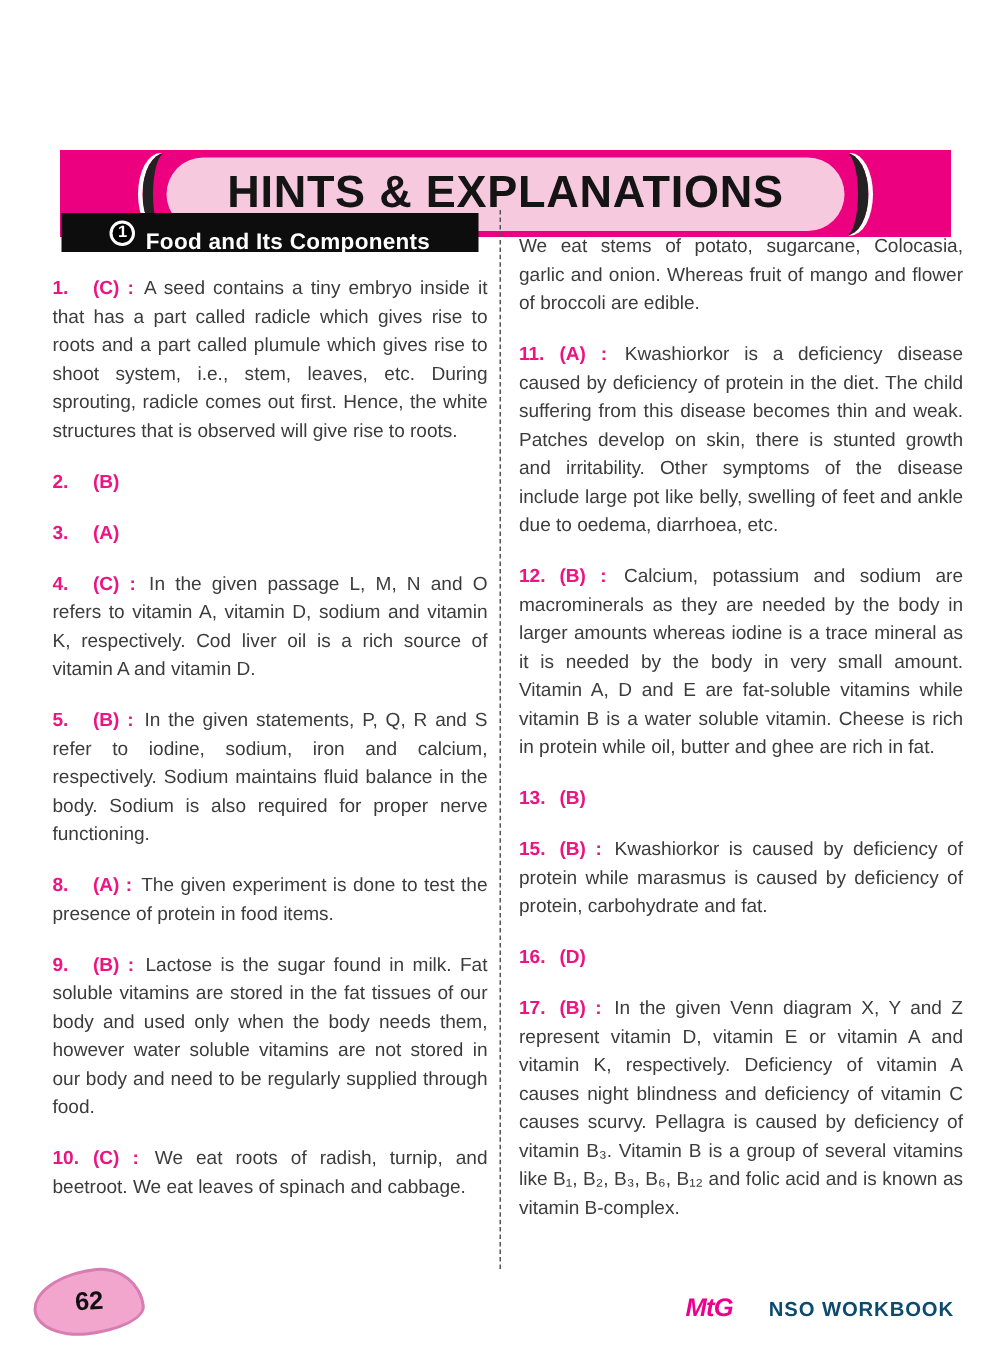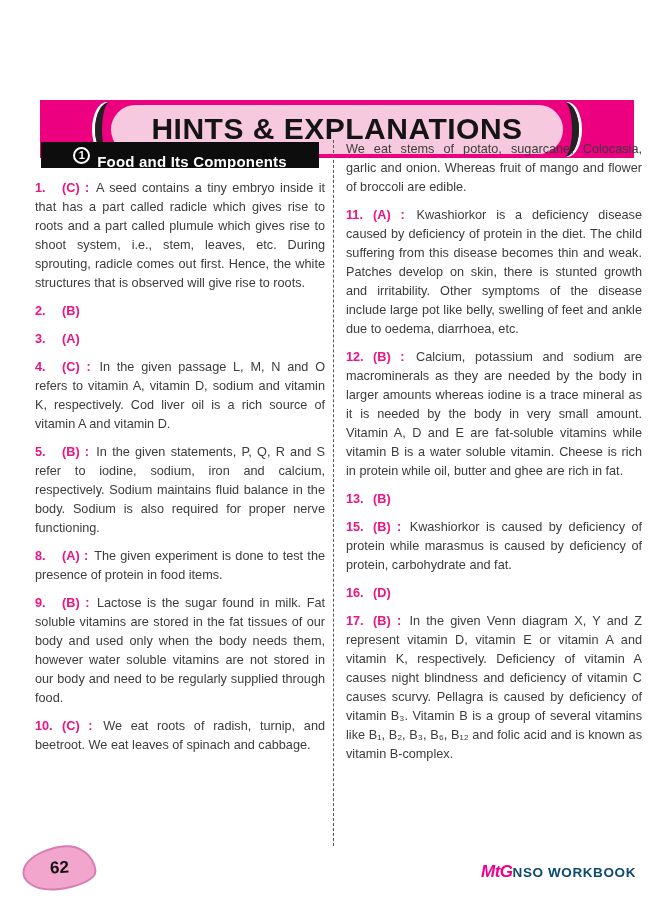--- a/index.html
+++ b/index.html
@@ -54,21 +54,21 @@
   }
   .circle-num {
     width:17px; height:17px; flex:0 0 17px;
     background:#000; border:2px solid #fff; border-radius:50%;
     color:#fff; font-size:11px; font-weight:bold;
     display:flex; align-items:center; justify-content:center;
   }
   .section-title { font-size:15px; font-weight:bold; letter-spacing:0.2px;margin-top:12px; }
 
   p.item, p.cont {
-    margin:0 0 9px 0;
+    margin:15px 0 9px 0;
     font-size:12.7px; line-height:19px;
     color:#3c3c3c;
     text-align:justify;
   }
   .num {
     color:#ec1383; font-weight:bold;
     display:inline-block; min-width:27px;
   }
   .ans { color:#ec1383; font-weight:bold; margin-right:2px; }
 
@@ -79,21 +79,21 @@
     background:#f2a6ce;
     border:2px solid #d77db2;
     border-radius:60% 40% 55% 45% / 55% 65% 35% 45%;
     transform:rotate(-6deg);
     display:flex; align-items:center; justify-content:center;
   }
   .page-num { font-size:17px; font-weight:bold; color:#101010; transform:rotate(3deg); }
 
   .footer-brand {
     position:absolute; right:36px; bottom:30px;
-    display:flex; align-items:baseline; gap:0;
+    display:flex; align-items:baseline; gap:24px;
   }
   .mtg  { color:#ec008c; font-weight:bold; font-style:italic; font-size:17px; letter-spacing:-0.5px; }
   .book { color:#0c4a6e; font-weight:bold; font-size:13.5px; letter-spacing:0.6px; }
 </style>
 </head>
 <body>
 
 <div class="banner">
   <div class="pill">
     <span class="arc arc-left"></span>

